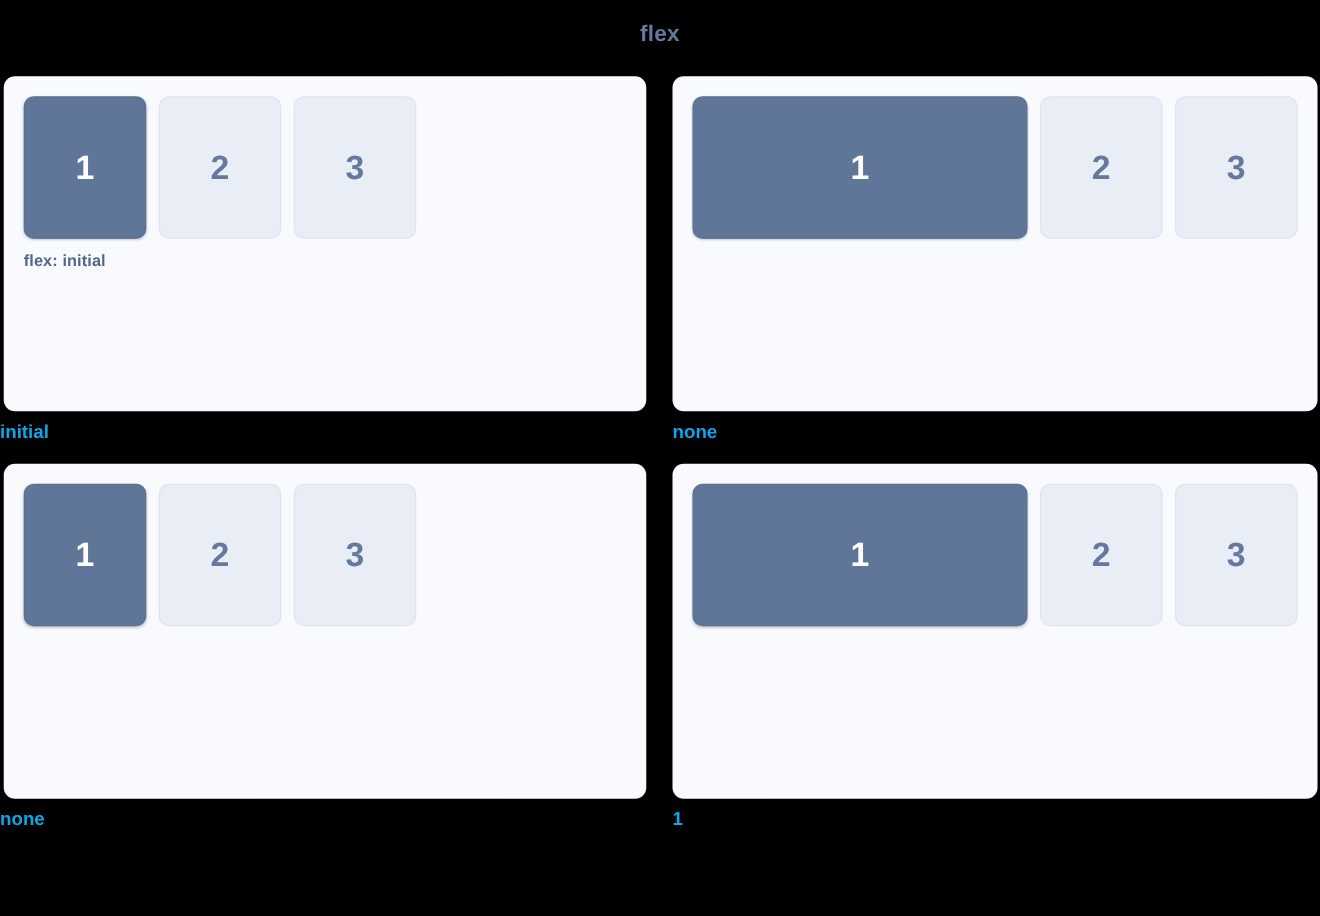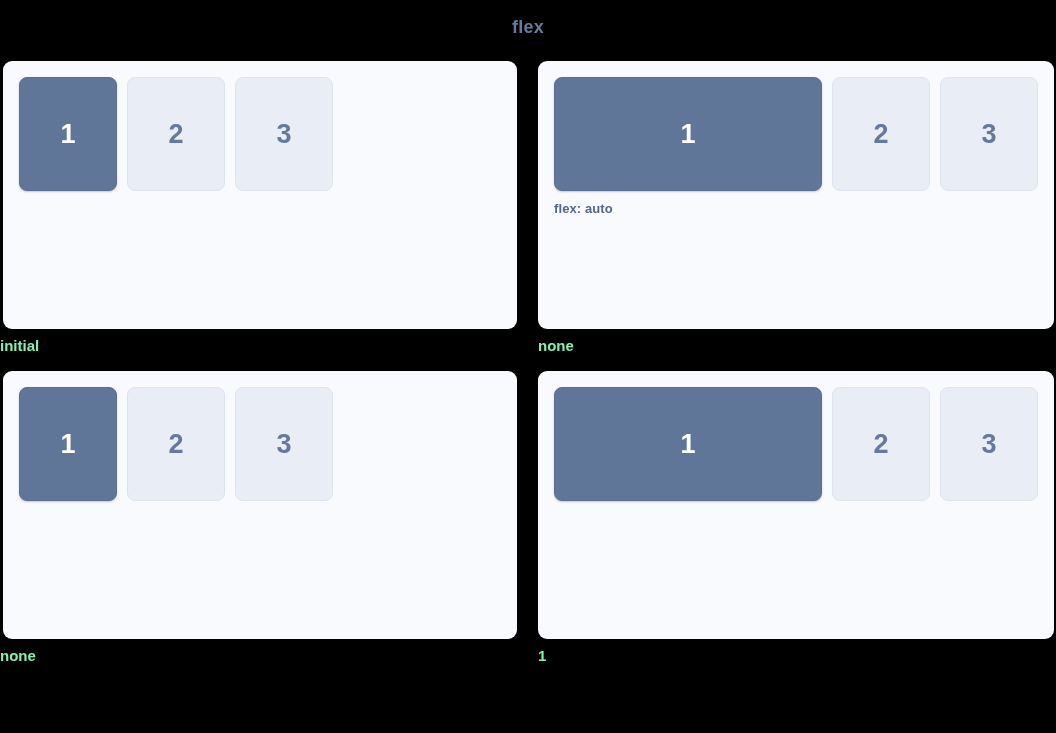--- a/index.html
+++ b/index.html
@@ -96,21 +96,21 @@
     color: #54678a;
     letter-spacing: 0.1px;
   }
 
   .card-caption {
     position: absolute;
     left: -3px;
     bottom: -24px;
     font-size: 15px;
     font-weight: bold;
-    color: #86efac;
+    color: #0ea5e9;
     line-height: 1;
   }
 
   .demo-cell.col-right .card-caption {
     left: 0px;
   }
 </style>
 </head>
 <body>
 
@@ -118,32 +118,32 @@
 
 <div id="demo-grid">
 
   <div class="demo-cell col-left">
     <div class="demo-card mode-initial">
       <div class="flex-row">
         <div class="flex-item primary">1</div>
         <div class="flex-item plain">2</div>
         <div class="flex-item plain">3</div>
       </div>
+      <div class="card-note">flex: initial</div>
     </div>
     <div class="card-caption">initial</div>
   </div>
 
   <div class="demo-cell col-right">
     <div class="demo-card mode-auto">
       <div class="flex-row">
         <div class="flex-item primary">1</div>
         <div class="flex-item plain">2</div>
         <div class="flex-item plain">3</div>
       </div>
-      <div class="card-note">flex: auto</div>
     </div>
     <div class="card-caption">none</div>
   </div>
 
   <div class="demo-cell col-left">
     <div class="demo-card mode-none">
       <div class="flex-row">
         <div class="flex-item primary">1</div>
         <div class="flex-item plain">2</div>
         <div class="flex-item plain">3</div>

